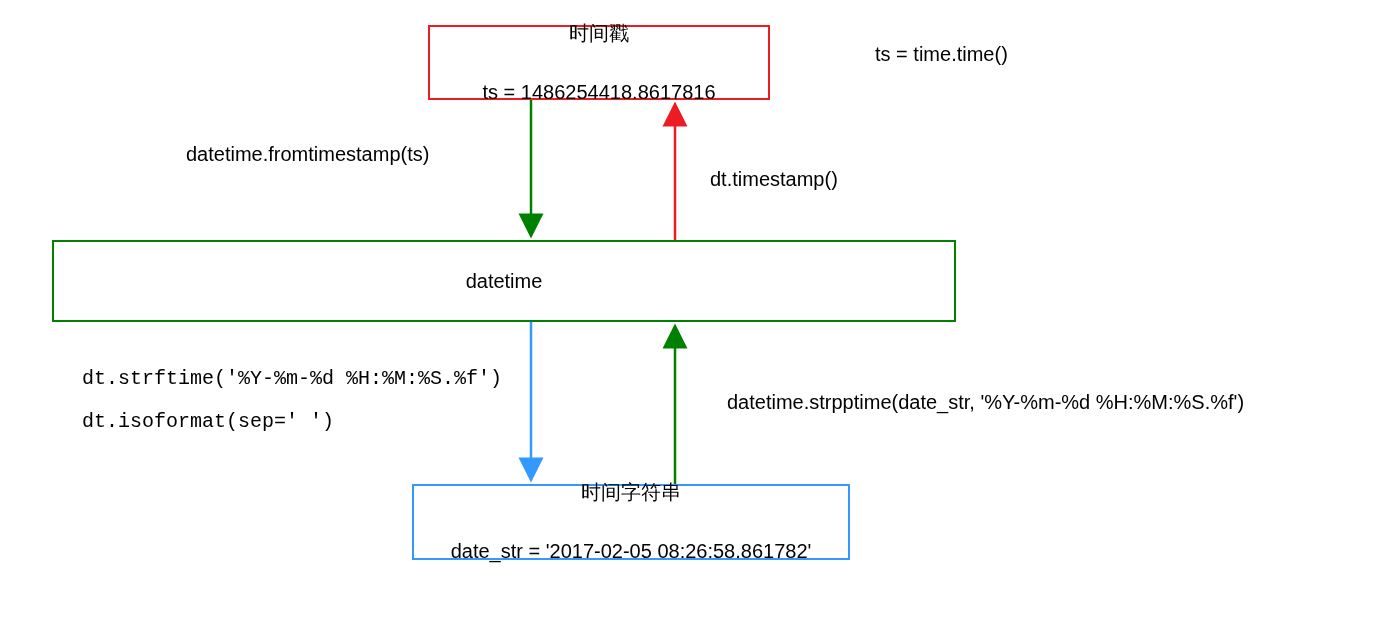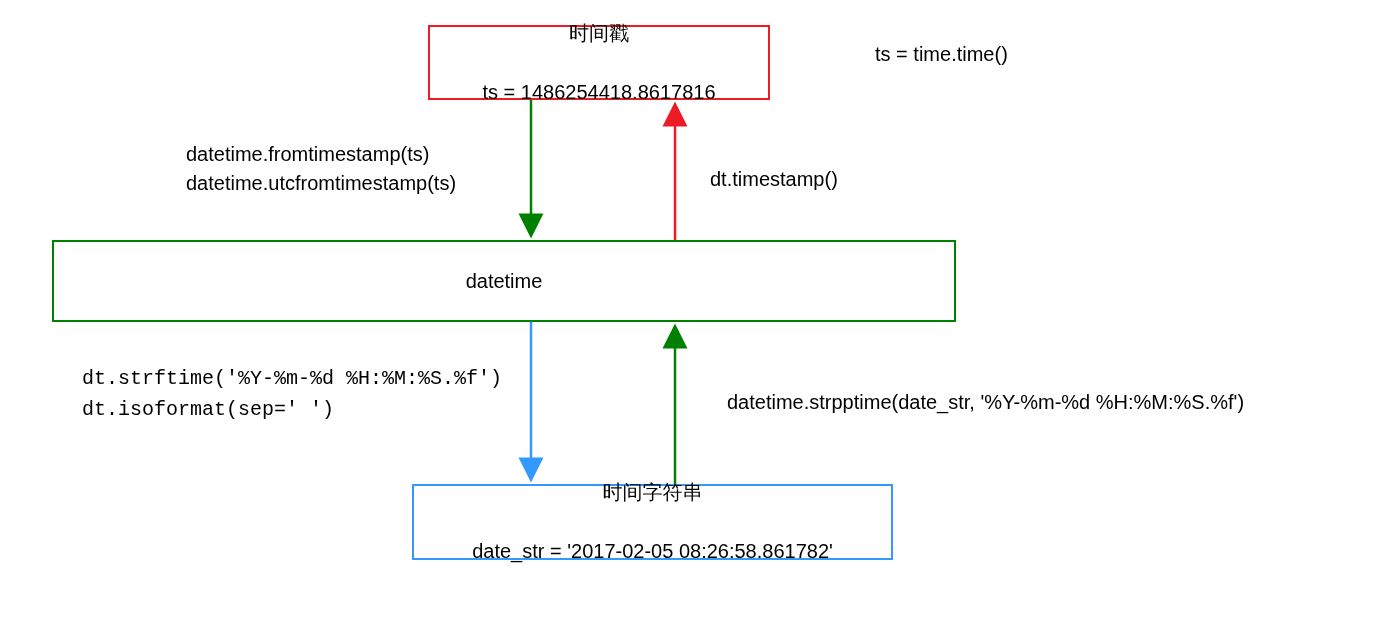--- a/index.html
+++ b/index.html
@@ -42,21 +42,21 @@
   <div>时间戳</div>
   <div>ts = 1486254418.8617816</div>
 </div>
 
 <div class="label" style="left:875px; top:40px;">ts = time.time()</div>
 
 <div class="box" style="left:52px; top:240px; width:904px; height:82px; border:2px solid #008000;">
   <div>datetime</div>
 </div>
 
-<div class="box" style="left:412px; top:484px; width:481px; height:76px; border:2px solid #3399FF;">
+<div class="box" style="left:412px; top:484px; width:438px; height:76px; border:2px solid #3399FF;">
   <div>时间字符串</div>
   <div>date_str = '2017-02-05 08:26:58.861782'</div>
 </div>
 
 <svg class="arrow" style="left:519px; top:100px; width:24px; height:140px;">
   <defs>
     <marker id="ah-green-1" markerWidth="14" markerHeight="14" refX="7" refY="7" orient="auto">
       <path d="M2,2 L12,7 L2,12 Z" fill="#008000"></path>
     </marker>
   </defs>
@@ -67,21 +67,20 @@
   <defs>
     <marker id="ah-red-1" markerWidth="14" markerHeight="14" refX="7" refY="7" orient="auto">
       <path d="M2,2 L12,7 L2,12 Z" fill="#ED1C24"></path>
     </marker>
   </defs>
   <line x1="12" y1="140" x2="12" y2="14" stroke="#ED1C24" stroke-width="2.5" marker-end="url(#ah-red-1)"></line>
 </svg>
 
 <div class="label" style="left:178px; top:140px;margin-left:8px;">
   <div>datetime.fromtimestamp(ts)</div>
-  <div>datetime.utcfromtimestamp(ts)</div>
 </div>
 
 <div class="label" style="left:710px; top:165px;">dt.timestamp()</div>
 
 <svg class="arrow" style="left:519px; top:322px; width:24px; height:162px;">
   <defs>
     <marker id="ah-blue-1" markerWidth="14" markerHeight="14" refX="7" refY="7" orient="auto">
       <path d="M2,2 L12,7 L2,12 Z" fill="#3399FF"></path>
     </marker>
   </defs>
@@ -92,16 +91,16 @@
   <defs>
     <marker id="ah-green-2" markerWidth="14" markerHeight="14" refX="7" refY="7" orient="auto">
       <path d="M2,2 L12,7 L2,12 Z" fill="#008000"></path>
     </marker>
   </defs>
   <line x1="12" y1="162" x2="12" y2="14" stroke="#008000" stroke-width="2.5" marker-end="url(#ah-green-2)"></line>
 </svg>
 
 <div class="label" style="left:82px; top:364px;font-family:Liberation Mono, monospace;">
   <div>dt.strftime('%Y-%m-%d %H:%M:%S.%f')</div>
-  <div style="margin-top:2px;">dt.isoformat(sep=' ')</div>
+  <div style="margin-top:14px;">dt.isoformat(sep=' ')</div>
 </div>
 
 <div class="label" style="left:710px; top:388px;margin-left:17px;">datetime.strpptime(date_str, '%Y-%m-%d %H:%M:%S.%f')</div>
 
 </body></html>

